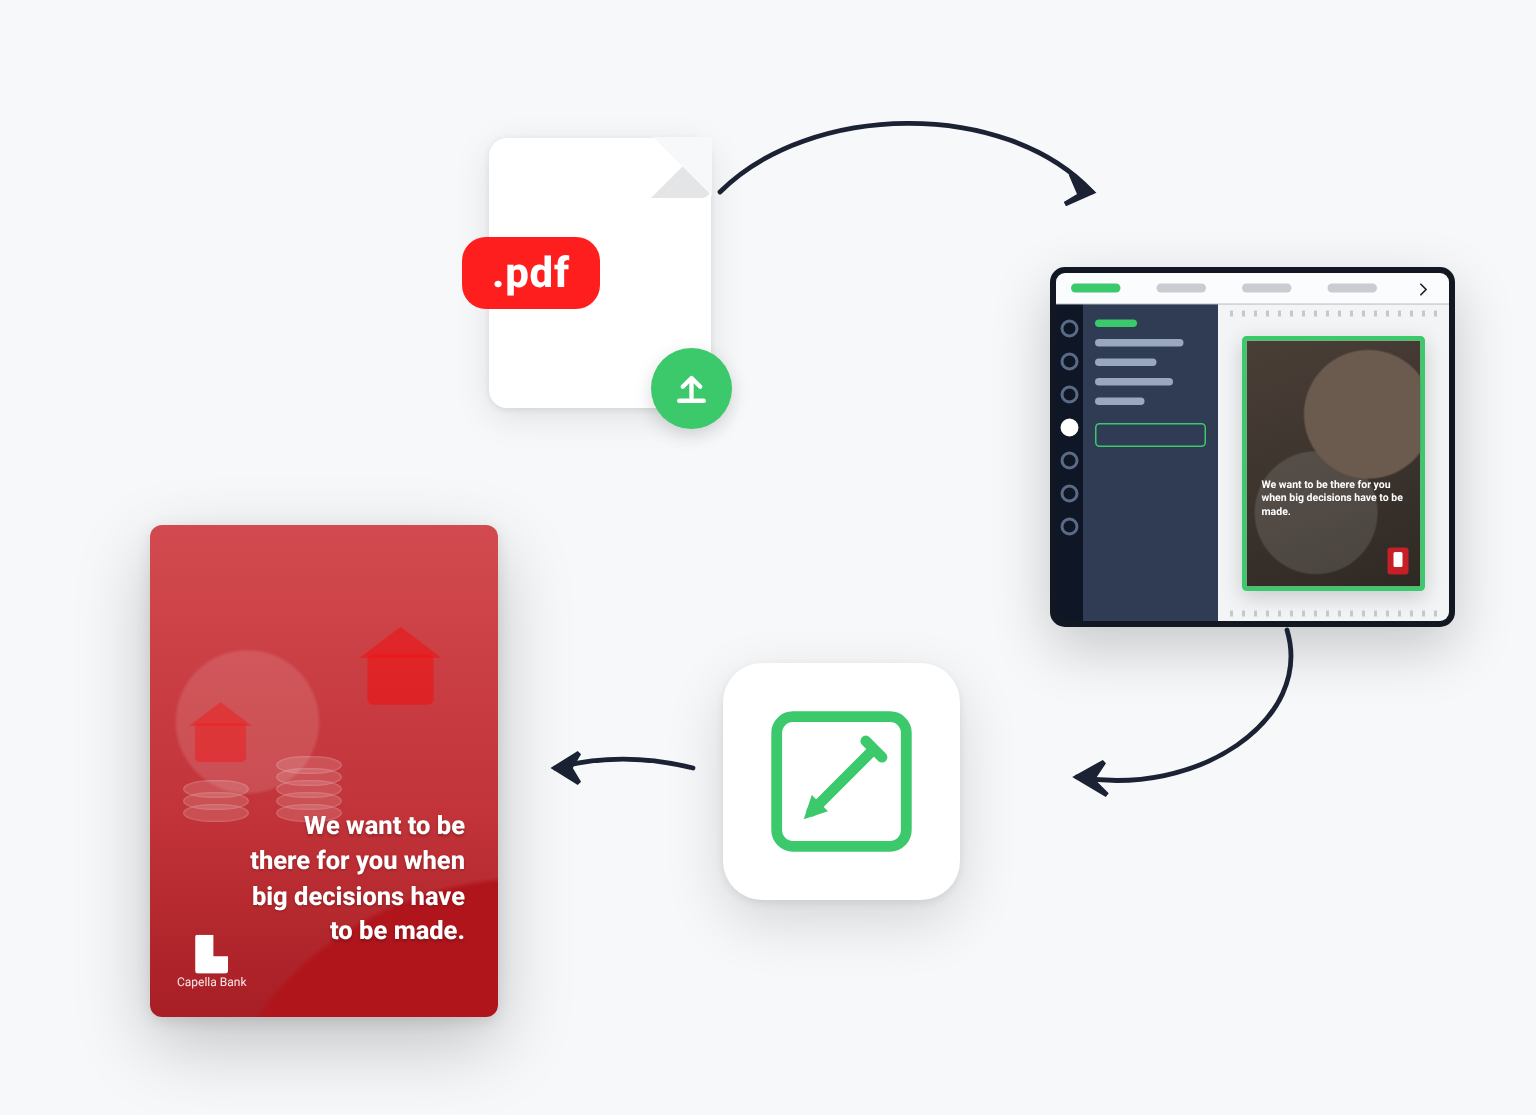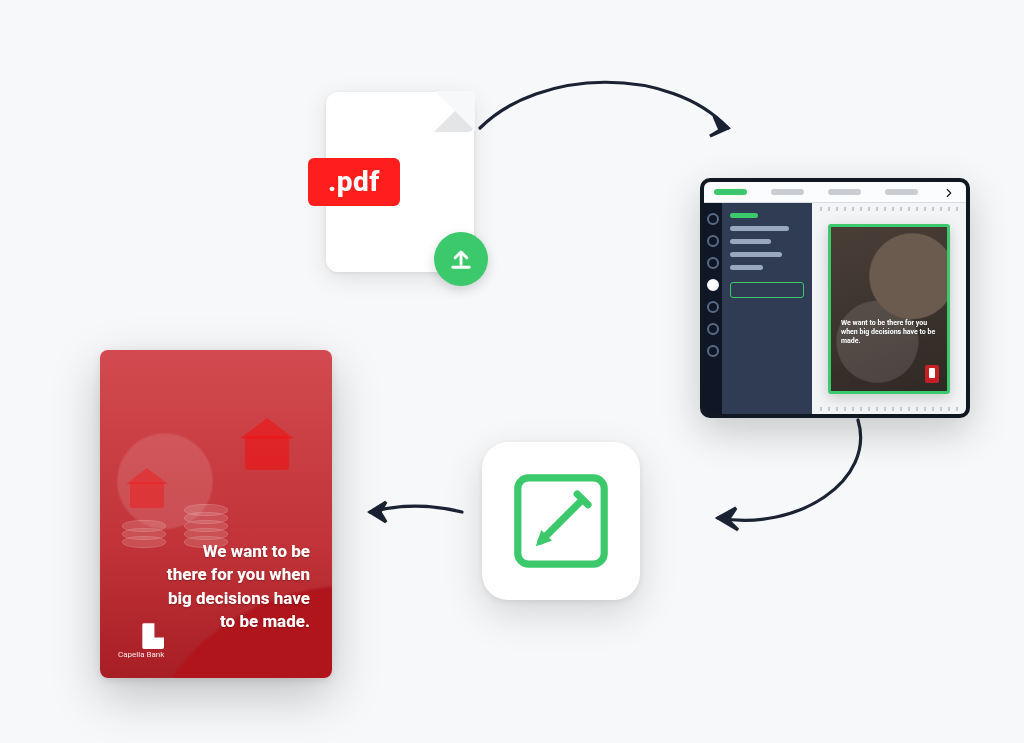--- a/index.html
+++ b/index.html
@@ -23,21 +23,21 @@
     transform:scaleX(-1);
   }
   
   .pdf-card::after{
     content:"";position:absolute;top:-1px;right:-1px;width:40px;height:40px;
     background:#f6f8fa;clip-path:polygon(100% 0,100% 100%,0 0);
   }
   .pdf-tag{
     position:absolute;left:-18px;top:66px;height:48px;padding:0 20px;
     background:#ff1e1e;color:#fff;font-weight:800;font-size:28px;line-height:48px;
-    border-radius:6px;letter-spacing:.5px;
+    border-radius:16px;letter-spacing:.5px;
   }
   .upload-badge{
     position:absolute;right:-14px;bottom:-14px;width:54px;height:54px;
     background:#3bc96c;border-radius:50%;display:flex;align-items:center;justify-content:center;
     box-shadow:0 4px 12px rgba(0,0,0,.15);
   }
   .upload-badge svg{width:28px;height:28px;fill:none;stroke:#fff;stroke-width:2.5;stroke-linecap:round;stroke-linejoin:round}
 
   
   .editor{
@@ -119,21 +119,21 @@
   }
   .house::before{content:"";position:absolute;left:-4px;top:-14px;width:0;height:0;border-left:21px solid transparent;border-right:21px solid transparent;border-bottom:16px solid rgba(255,0,0,.55)}
   .house.h1{left:30px;top:132px;opacity:.6}
   .house.h2{left:150px;top:90px;transform:scale(1.3);opacity:.75}
   .output .copy{
     position:absolute;right:22px;left:60px;top:190px;text-align:right;
     font-weight:800;font-size:17px;line-height:1.38;
     text-shadow:0 1px 2px rgba(0,0,0,.25);
   }
   .brand{
-    position:absolute;left:18px;bottom:18px;display:flex;flex-direction:column;align-items:flex-end;gap:2px;
+    position:absolute;left:18px;bottom:18px;display:flex;flex-direction:column;align-items:center;gap:2px;
   }
   .brand-mark{width:22px;height:26px;background:#fff;border-radius:2px;clip-path:polygon(0 0,55% 0,55% 55%,100% 55%,100% 100%,0 100%)}
   .brand-name{font-size:8px;opacity:.9;line-height:1.1}
 
   
   .arrow-path{position:absolute;fill:none;stroke:#1a2233;stroke-width:3.2;stroke-linecap:round}
   .arrow-head{fill:#1a2233}
 </style>
 </head>
 <body>

